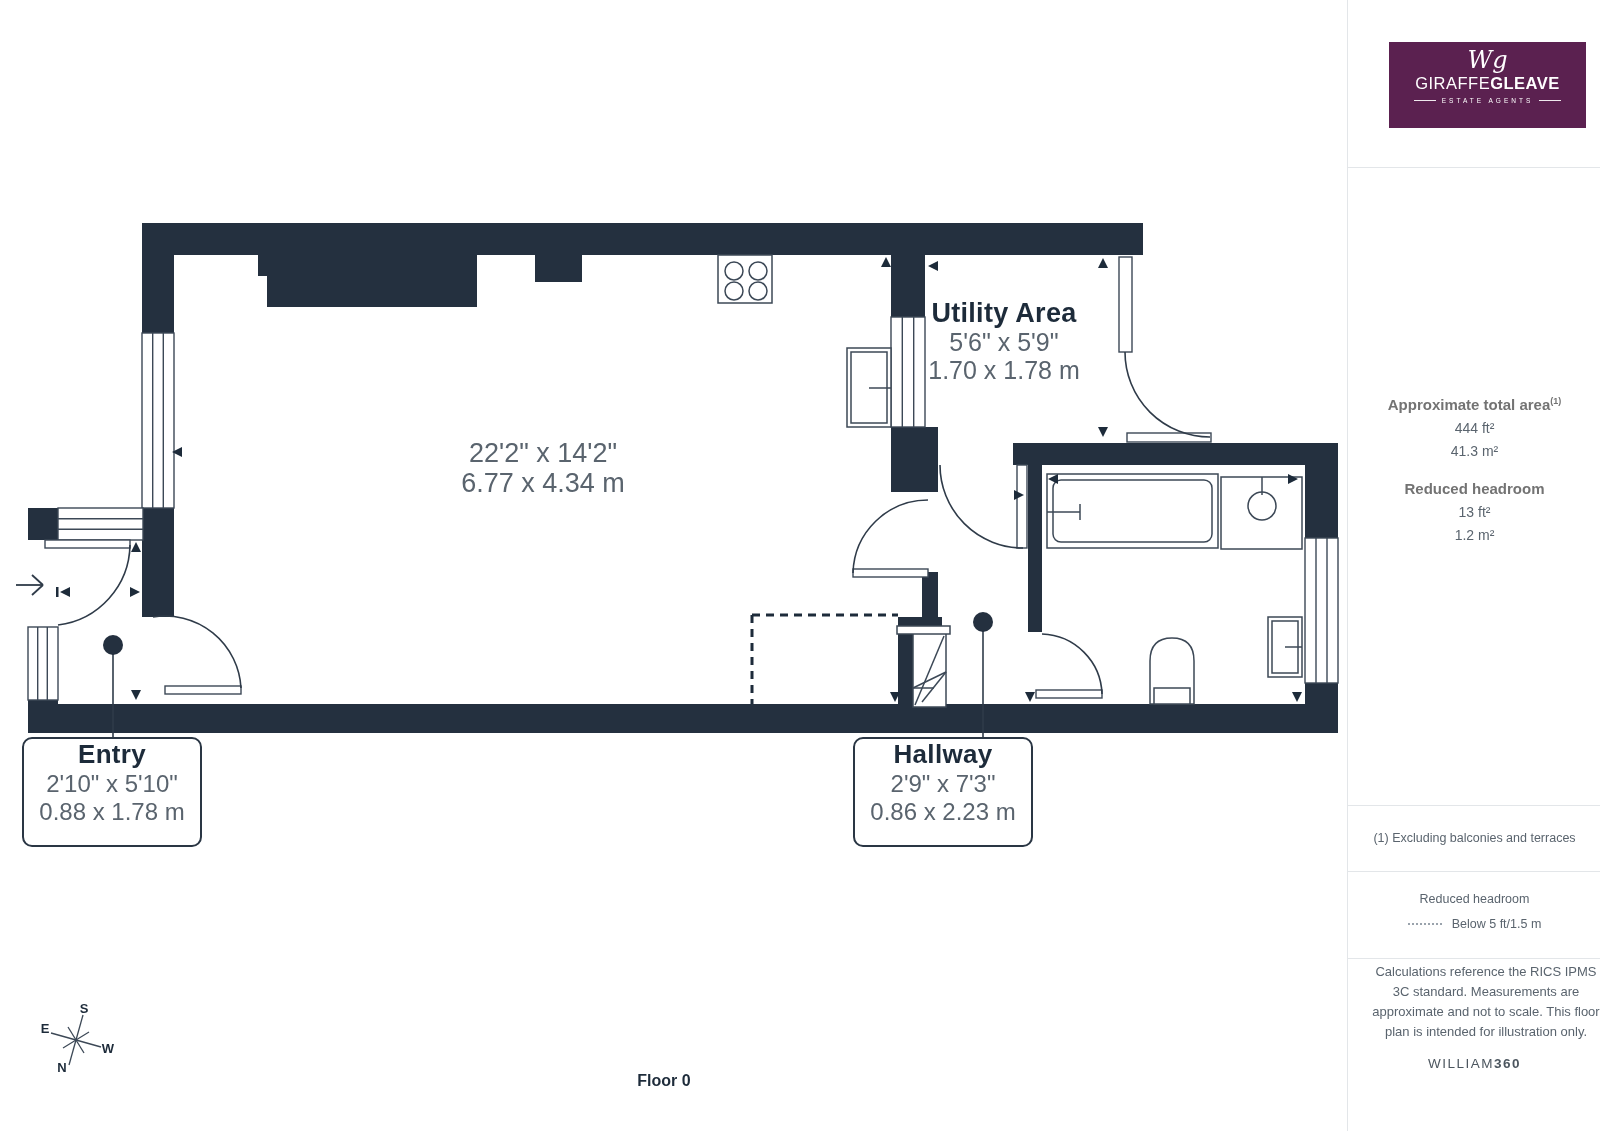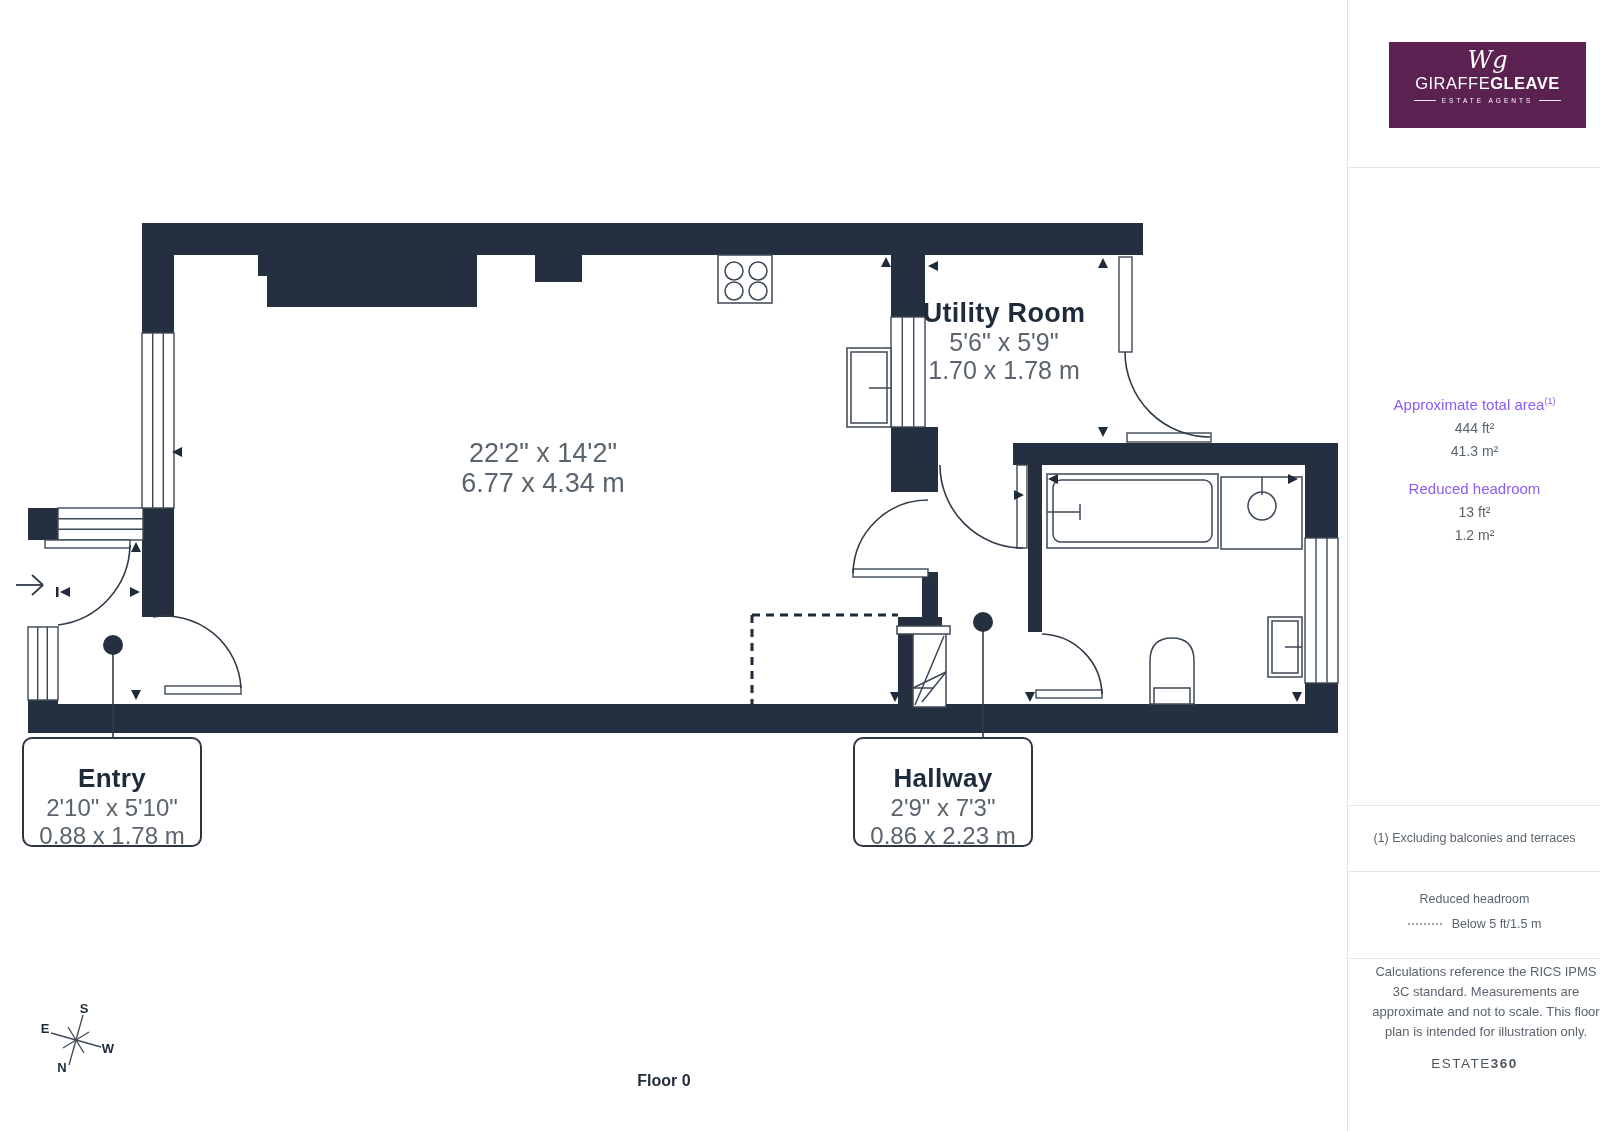--- a/index.html
+++ b/index.html
@@ -10,37 +10,37 @@
   
   .room-label{position:absolute;text-align:center;line-height:1.12;}
   .room-name{font-weight:bold;color:#1d2b3a;letter-spacing:.3px;}
   .room-dim{color:#5a646e;}
   .lbl-kitchen .room-name{font-size:29px;}
   .lbl-kitchen .room-dim{font-size:27px;line-height:1.12;}
   .lbl-sm .room-name{font-size:27px;}
   .lbl-sm .room-dim{font-size:25px;line-height:1.12;}
   
   .callout{position:absolute;width:180px;height:110px;background:#fff;border:2px solid #2a3644;
-           border-radius:10px;text-align:center;box-sizing:border-box;padding-top:24px;z-index:3;}
+           border-radius:10px;text-align:center;box-sizing:border-box;padding-top:0;z-index:3;}
   .callout .room-name{font-size:26px;}
   .callout .room-dim{font-size:24px;line-height:1.17;}
   
   .sidebar{position:absolute;left:1347px;top:0;width:253px;height:1131px;border-left:1px solid #e3e6e9;}
   .sidebar .rule{position:absolute;left:0;width:100%;height:0;border-top:1px solid #e3e6e9;}
   .logo{position:absolute;left:26px;top:42px;width:197px;height:86px;background:#5b2150;color:#fff;
         display:flex;flex-direction:column;align-items:center;justify-content:flex-start;margin-left:15px;}
   .logo-monogram{font-family:"DejaVu Serif",serif;font-style:italic;font-size:24px;line-height:1;margin-top:6px;}
   .logo-name{font-size:16.5px;letter-spacing:.5px;line-height:1;margin-top:3px;}
   .logo-name .lt{font-weight:300;}
   .logo-name .bd{font-weight:bold;}
   .logo-tag{display:flex;align-items:center;gap:6px;margin-top:5px;}
   .logo-tag .tagline{font-size:6.5px;letter-spacing:3px;}
   .logo-tag .tagrule{width:22px;height:1px;background:#fff;opacity:.9;}
   .sb-block{position:absolute;left:0;width:100%;text-align:center;}
-  .sb-title{font-size:15px;font-weight:normal;color:#8b5cf6;}
+  .sb-title{font-size:15px;font-weight:bold;color:#737373;}
   .sb-title sup{font-size:9px;}
   .sb-val{font-size:14px;color:#5a646e;margin-top:7px;}
   .sb-note{font-size:12.5px;color:#5a646e;}
   .legend-row{display:flex;align-items:center;justify-content:center;gap:10px;margin-top:11px;}
   .legend-dots{width:34px;height:0;border-top:2px dotted #9aa3ac;}
   .legend-text{font-size:12.5px;color:#5a646e;}
   .sb-disclaimer{font-size:13px;color:#5a646e;line-height:20px;width:234px;left:9px;margin-left:12px;}
   .sb-brand{font-size:13.5px;color:#4c565f;letter-spacing:1.5px;}
   .sb-brand .bd{font-weight:bold;}
   
@@ -219,21 +219,21 @@
       </g>
     </g>
   </svg>
 
   <div class="room-label lbl-kitchen" style="left:373px;top:438px;width:340px;">
     <div class="room-dim">22'2" x 14'2"</div>
     <div class="room-dim">6.77 x 4.34 m</div>
   </div>
 
   <div class="room-label lbl-sm" style="left:864px;top:298px;width:280px;">
-    <div class="room-name">Utility Room</div>
+    <div class="room-name">Utility Area</div>
     <div class="room-dim">5'6" x 5'9"</div>
     <div class="room-dim">1.70 x 1.78 m</div>
   </div>
 
 
   <div class="callout" style="left:22px;top:737px;">
     <div class="room-name">Entry</div>
     <div class="room-dim">2'10" x 5'10"</div>
     <div class="room-dim">0.88 x 1.78 m</div>
   </div>
@@ -279,16 +279,16 @@
     <div class="sb-block" style="top:892px;">
       <div class="legend-text">Reduced headroom</div>
       <div class="legend-row">
         <span class="legend-dots"></span>
         <span class="legend-text">Below 5 ft/1.5 m</span>
       </div>
     </div>
 
     <div class="sb-block sb-disclaimer" style="top:962px;">Calculations reference the RICS IPMS 3C standard. Measurements are approximate and not to scale. This floor plan is intended for illustration only.</div>
 
-    <div class="sb-block sb-brand" style="top:1056px;"><span>ESTATE</span><span class="bd">360</span></div>
+    <div class="sb-block sb-brand" style="top:1056px;"><span>WILLIAM</span><span class="bd">360</span></div>
   </div>
 
 </div>
 
 </body></html>

